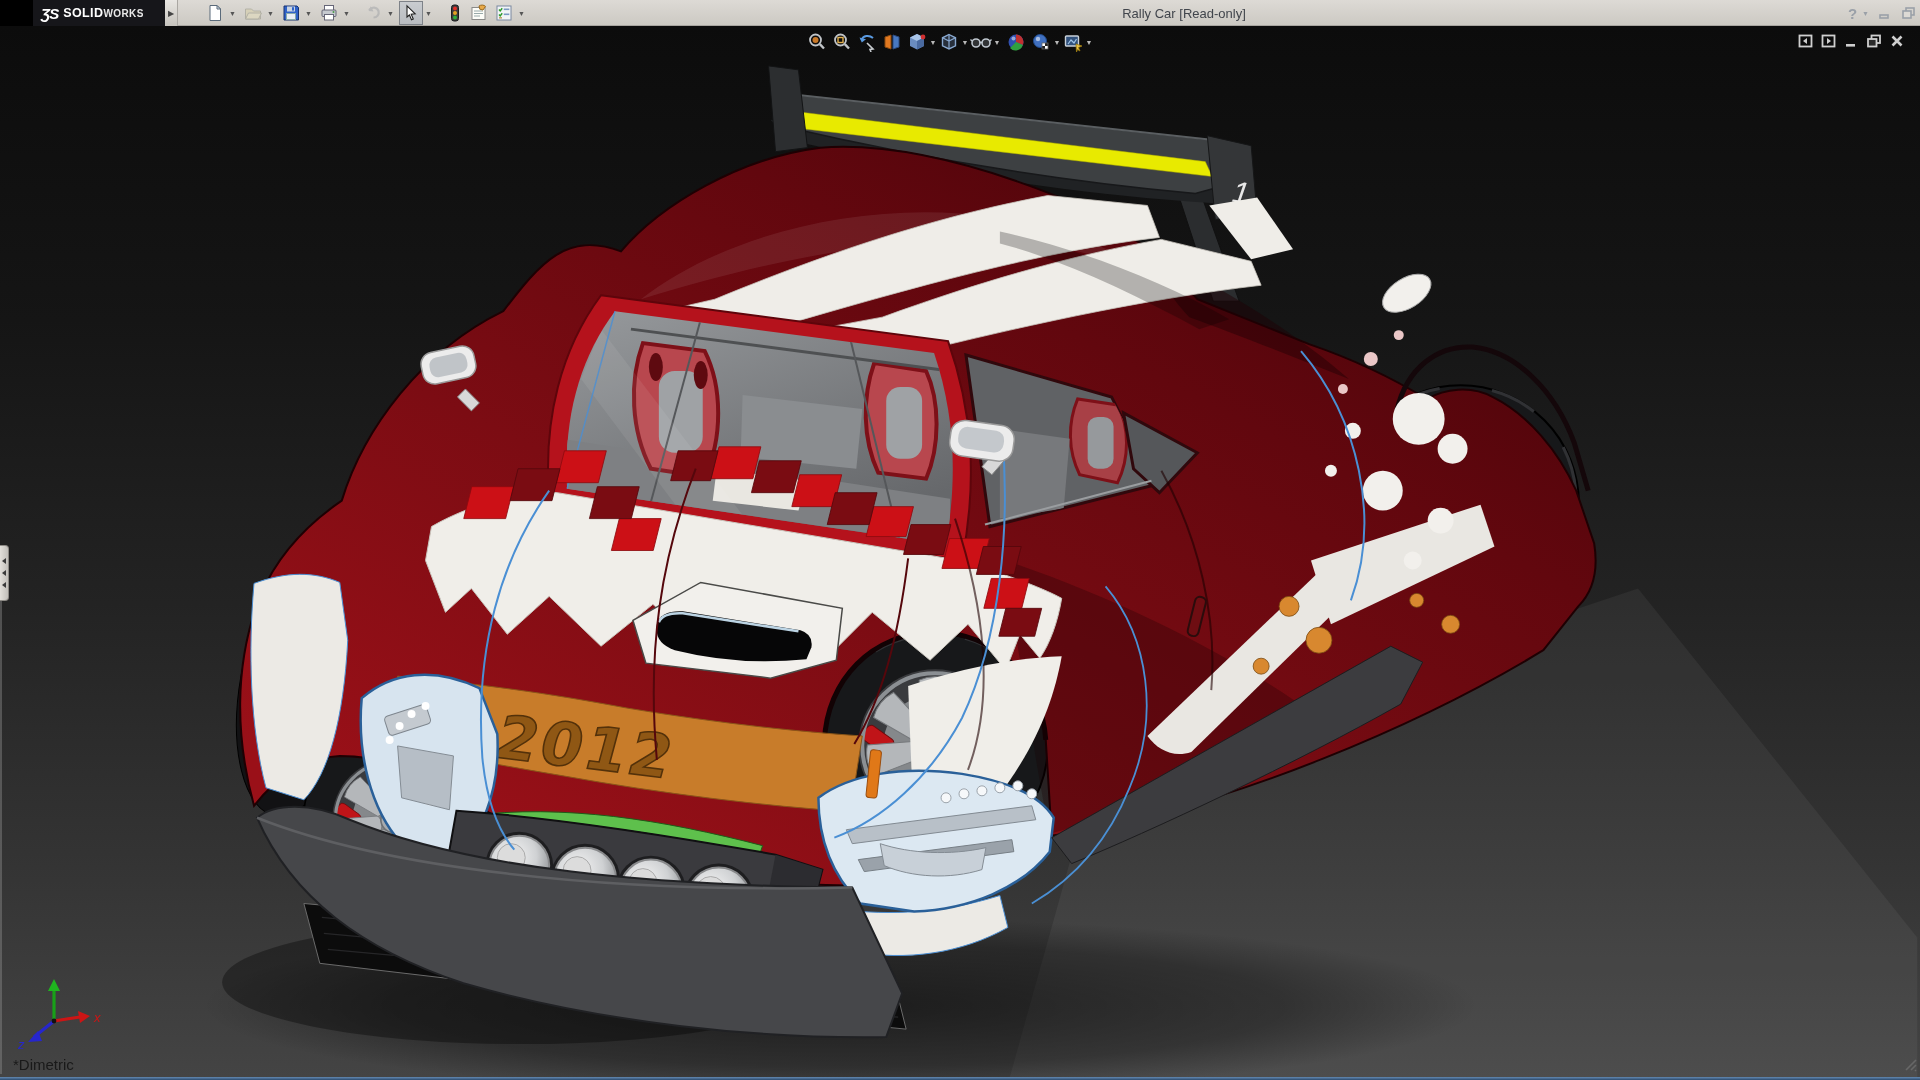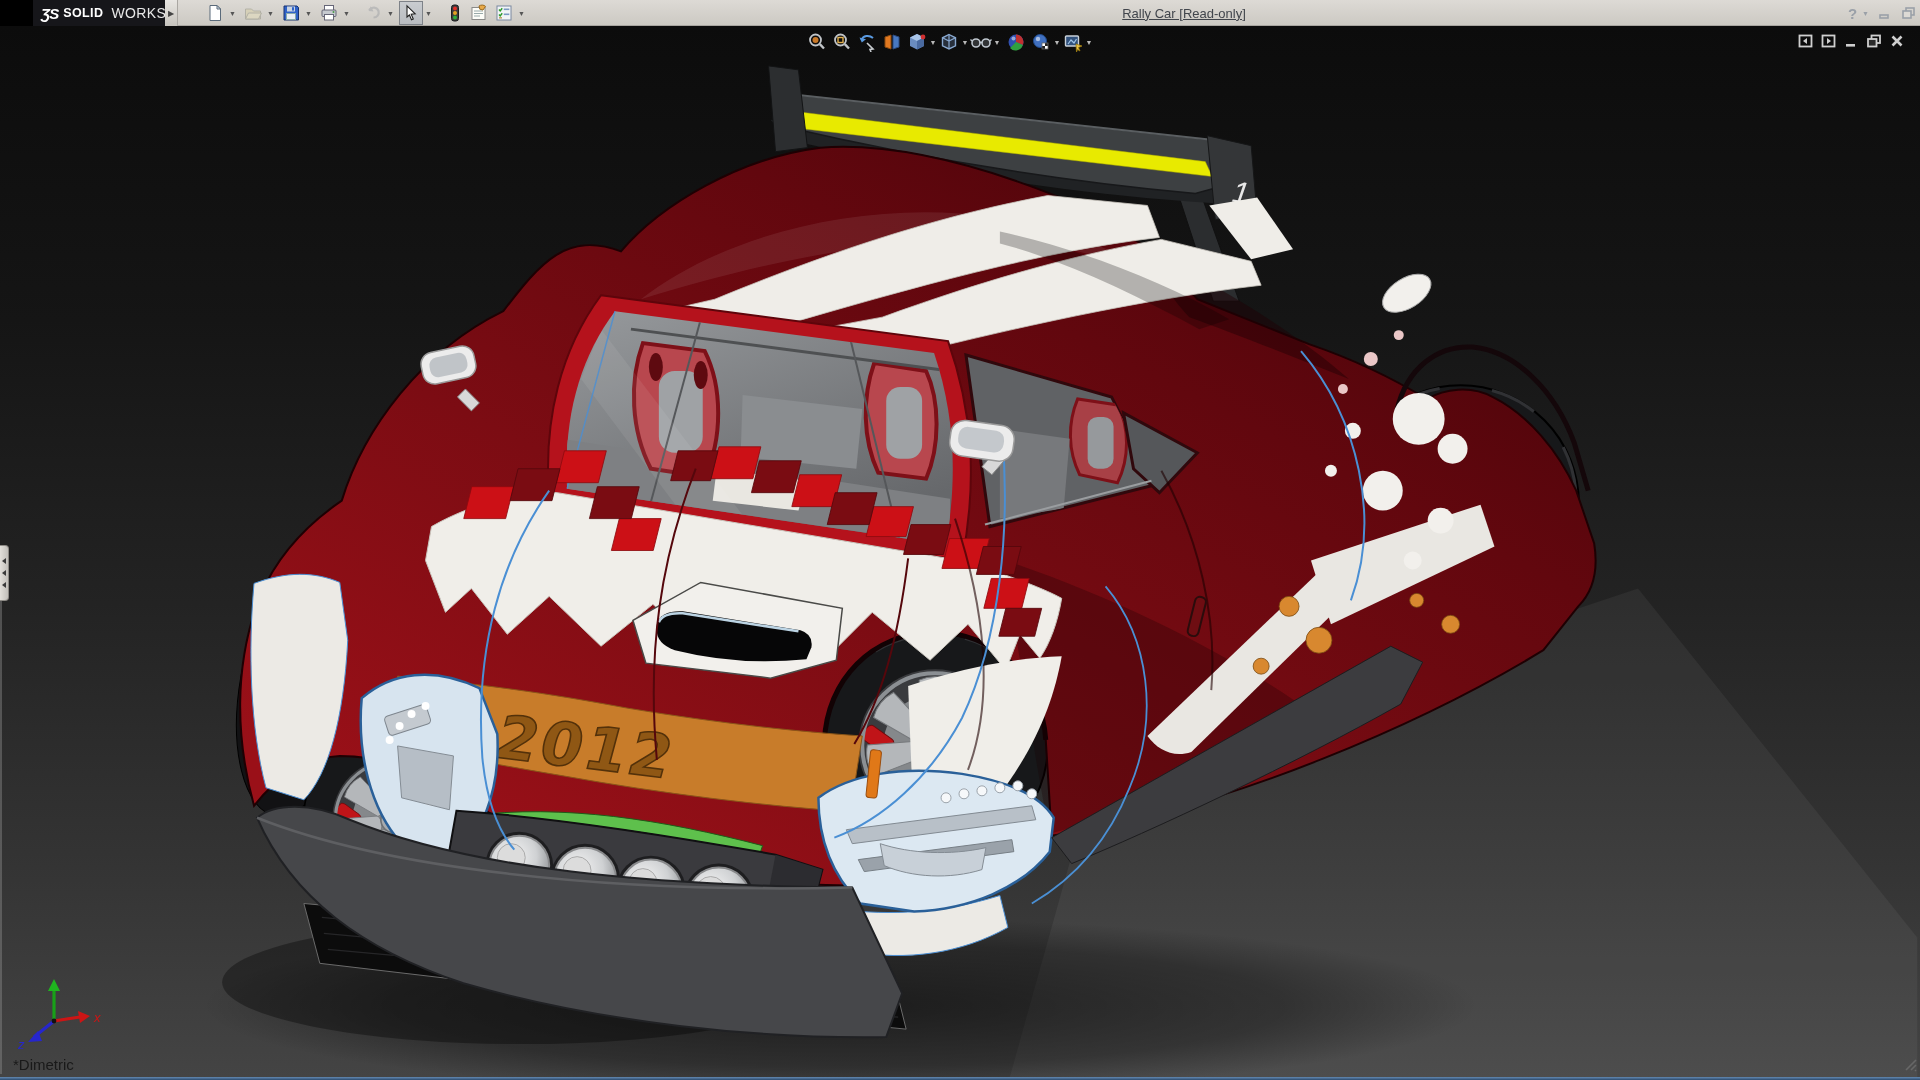--- a/index.html
+++ b/index.html
@@ -6,34 +6,34 @@
   html,body { width:1920px; height:1080px; overflow:hidden; font-family:"Liberation Sans",sans-serif; background:#000; }
   .app { position:relative; width:1920px; height:1080px; }
 
   
   .titlebar { position:absolute; left:0; top:0; width:1920px; height:26px;
     background:linear-gradient(#dddad5,#ccc9c3); border-bottom:1px solid #a8a5a0; z-index:30;margin-left:33px; }
   .logo { position:absolute; left:0; top:0; width:132px; height:26px; background:#16161a;
     color:#fff; display:flex; align-items:center; padding-left:8px; }
   .logo .glyph { font-weight:bold; font-style:italic; font-size:15px; margin-right:5px; letter-spacing:-1px; }
   .logo .b { font-weight:bold; font-size:12.5px; letter-spacing:.4px;text-align:center; }
-  .logo .l { font-weight:normal; font-size:14px; letter-spacing:.4px; color:#e8e8e8;padding-left:8px; }
+  .logo .l { font-weight:bold; font-size:10px; letter-spacing:.4px; color:#e8e8e8; }
   .flyout { position:absolute; left:132px; top:0; width:13px; height:26px;
     background:linear-gradient(#e8e6e2,#c6c3bd); border-right:1px solid #aaa7a2;
     display:flex; align-items:center; justify-content:center; font-size:8px; color:#444; cursor:pointer; }
   .tbar { position:absolute; left:170px; top:0; height:26px; display:flex; align-items:center; }
   .tbtn { height:24px; display:flex; align-items:center; padding:0 2px; border:1px solid transparent; cursor:pointer; }
   .tbtn svg { display:block; }
   .tbtn.pressed { background:linear-gradient(#c9ccd0,#b9bcc0); border:1px solid #7e8288; }
   .tbtn.disabled { opacity:.45; cursor:default; }
   .dd { width:11px; height:24px; display:flex; align-items:center; justify-content:center;
     font-size:7px; color:#555; cursor:pointer; margin-right:3px; }
   .tsep { width:6px; }
   .wtitle { position:absolute; left:1151px; top:0; height:26px; transform:translateX(-50%);
-    display:flex; align-items:center; font-size:13px; color:#41454c;text-decoration:underline; }
+    display:flex; align-items:center; font-size:13px; color:#41454c; }
   .tb-ctl { position:absolute; right:14px; top:0; height:26px; display:flex; align-items:center; gap:9px; }
   .tb-ctl .c { color:#9aa0a8; cursor:pointer; display:flex; align-items:center; }
   .tb-ctl svg { display:block; }
   .help-q { font-size:15px; font-weight:bold; color:#9aa0a8; }
   .help-dd { font-size:7px; color:#9aa0a8; margin-left:-4px; }
 
   
   .viewport { position:absolute; left:0; top:26px; width:1920px; height:1051px;
     background:linear-gradient(180deg,#0c0c0c 0%,#151515 28%,#232323 55%,#343434 80%,#444444 100%); }
   .carsvg { position:absolute; left:0; top:0; }

